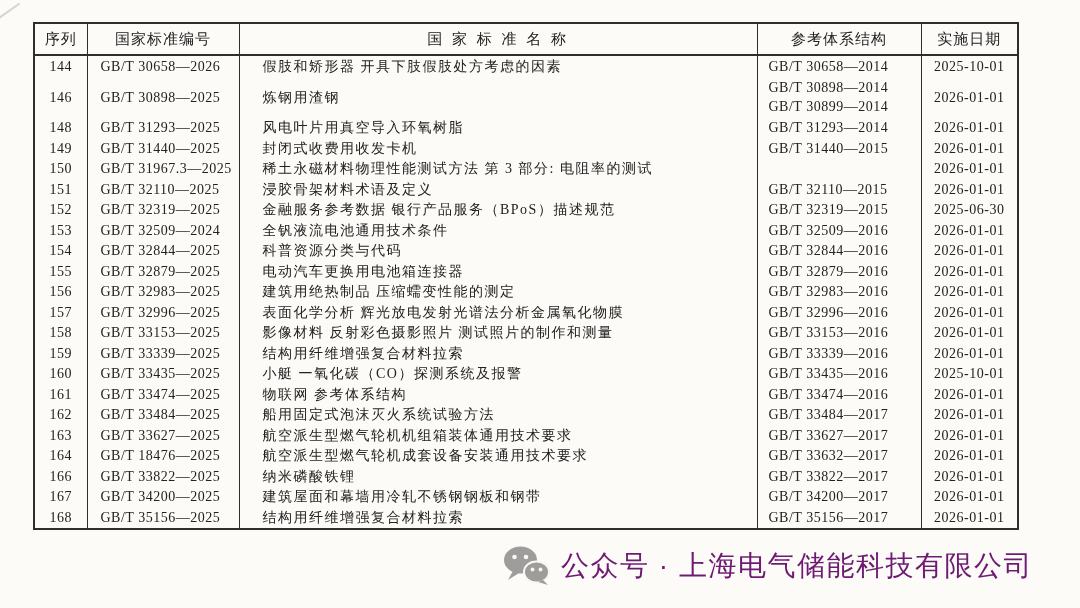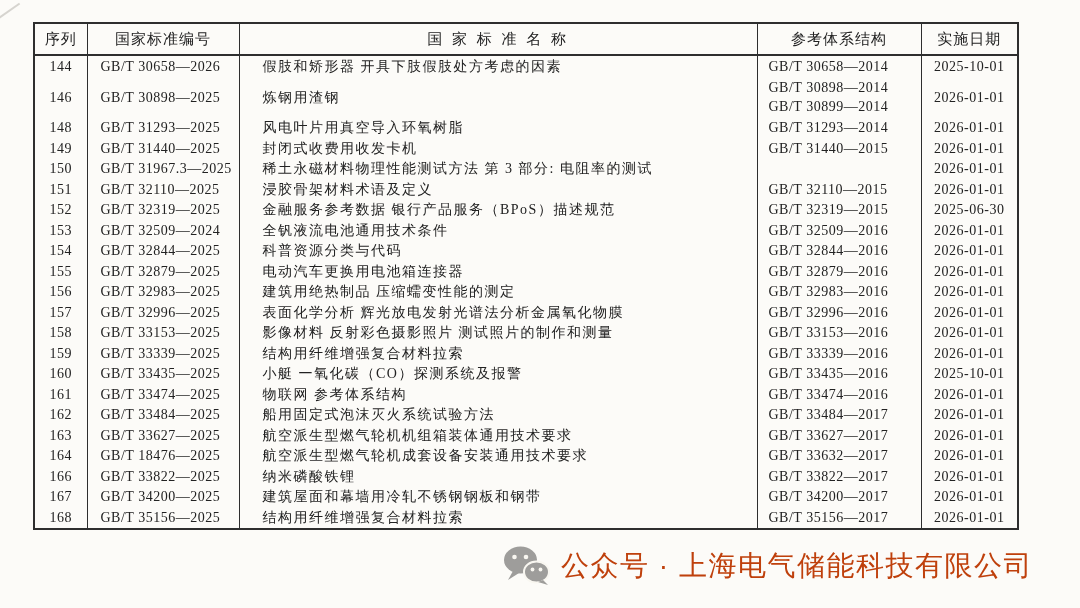--- a/index.html
+++ b/index.html
@@ -45,21 +45,21 @@
   td.c-no{text-align:center;letter-spacing:0.5px;margin-top:24px;}
   td.c-code{padding-left:13px;letter-spacing:0.5px;}
   td.c-name{padding-left:23px;letter-spacing:1.5px;}
   td.c-rep{padding-left:11px;letter-spacing:0.5px;margin-left:8px;}
   td.c-date{text-align:center;letter-spacing:0.5px;}
   td.c-rep div{line-height:19px;}
   
   .watermark{
     position:absolute;left:503px;top:546px;
     display:flex;align-items:center;
-    color:#c2410c;
+    color:#701a75;
     white-space:nowrap;
     mix-blend-mode:multiply;
     z-index:5;
   }
   .wm-icon{display:inline-block;width:47px;height:39px;margin-right:11px;}
   .wm-text{
     font-family:"Liberation Sans","DejaVu Sans",sans-serif;
     font-size:28px;
     letter-spacing:1.5px;
     line-height:39px;

